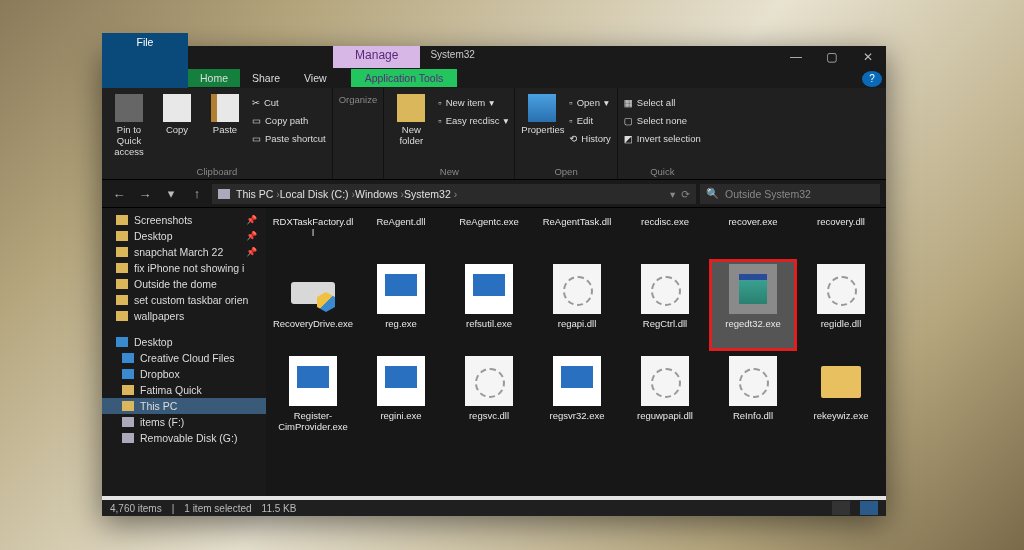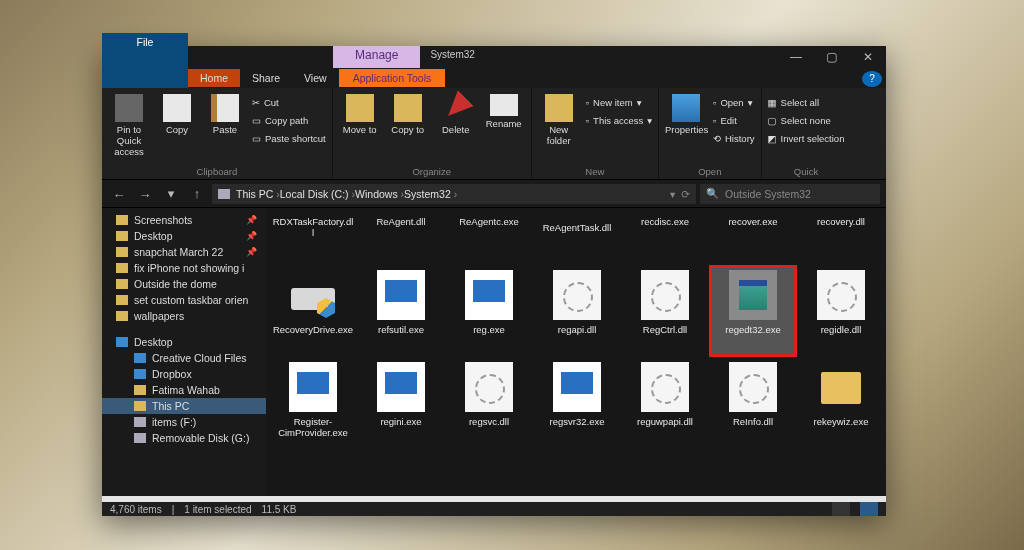--- a/index.html
+++ b/index.html
@@ -18,23 +18,23 @@
   .titlebar .tabstrip { display: flex; align-items: center; gap: 4px; padding-left: 6px; }
   .tab-icon { width: 10px; height: 12px; background: #d9b75a; }
   .tab-check { width: 10px; height: 12px; background: #fff; border: 1px solid #d05a5a; }
   .titlebar .manage { background: #d7b7e6; color: #5a2a7a; padding: 2px 22px; margin-left: 178px; font-size: 12px; }
   .titlebar .loc { padding: 3px 10px; color: #ccc; }
   .titlebar .spacer { flex: 1; }
   .winbtn { width: 36px; display: flex; align-items: center; justify-content: center; color: #bbb; font-size: 12px; }
   
   .menurow { height: 20px; display: flex; align-items: center; font-size: 10.5px; background: #1a1a1a; }
   .menurow .item { padding: 3px 12px; color: #ddd; }
-  .menurow .item.active { background: #c2410c; }
+  .menurow .item.active { background: #15803d; }
   .menurow .file { background: #0a4a7a; color: #fff; padding: 3px 14px; }
-  .menurow .app { background: #f97316; color: #5a2a7a; padding: 3px 14px; margin-left: 0; }
+  .menurow .app { background: #22c55e; color: #5a2a7a; padding: 3px 14px; margin-left: 12px; }
   .menurow .help { margin-left: auto; width: 20px; text-align: center; background: #0a6ab8; color: #fff; border-radius: 50%; height: 16px; line-height: 16px; margin-top: 2px; margin-right: 4px; font-size: 10px;}
   
   .ribbon { height: 92px; background: #202020; display: flex; border-bottom: 1px solid #000; font-size: 10px; }
   .rgroup { border-right: 1px solid #111; padding: 4px 6px 0 6px; display: flex; flex-direction: column; }
   .rgroup .body { flex: 1; display: flex; align-items: flex-start; gap: 6px; }
   .rgroup .lbl { text-align: center; color: #888; font-size: 9.5px; padding: 2px 0; }
   .rbtn-lg { width: 42px; text-align: center; color: #ddd; }
   .rbtn-lg .ico { width: 28px; height: 28px; margin: 2px auto; }
   .rbtn-lg .t { font-size: 9.5px; line-height: 11px; margin-top: 2px; }
   .rbtn-mini { display: flex; align-items: center; gap: 4px; color: #ddd; font-size: 9.5px; white-space: nowrap; height: 16px; }
@@ -49,21 +49,21 @@
   .navbtn { width: 22px; height: 22px; display: flex; align-items: center; justify-content: center; color: #bbb; font-size: 13px; }
   .addrbox { flex: 1; height: 20px; background: #2a2a2a; display: flex; align-items: center; font-size: 10.5px; color: #e0e0e0; padding: 0 6px; }
   .addrbox .crumb::after { content: " › "; color: #888; }
   .addrbox .crumb:last-child::after { content: ""; }
   .searchbox { width: 180px; height: 20px; background: #2a2a2a; display: flex; align-items: center; font-size: 10.5px; color: #888; padding: 0 6px; gap: 6px; }
   
   .bodyrow { flex: 1; display: flex; min-height: 0; }
   .sidebar { width: 164px; background: #1a1a1a; overflow: hidden; font-size: 10.5px; padding: 4px 0; }
   .sbitem { display: flex; align-items: center; gap: 6px; padding: 2px 8px 2px 14px; color: #ddd; white-space: nowrap; overflow: hidden; }
   .sbitem.sel { background: #3a5a7a; }
-  .sbitem.sub { padding-left: 32px; text-align: right; }
+  .sbitem.sub { padding-left: 20px; text-align: right; }
   .sbitem .pin { margin-left: auto; font-size: 9px; color: #888; }
   .sbico { width: 12px; height: 10px; background: #d9b75a; flex-shrink: 0; }
   .sbico.blue { background: #3a8ad0; }
   .sbico.drive { background: #aab; }
   .content { flex: 1; background: #171717; overflow: hidden; position: relative; }
   .grid { display: grid; grid-template-columns: repeat(7, 86px); gap: 2px 2px; padding: 4px 0 0 4px; }
   .file { width: 86px; height: 90px; display: flex; flex-direction: column; align-items: center; justify-content: flex-start; padding-top: 4px; }
   .file .thumb { width: 48px; height: 50px; background: #fff; margin-bottom: 4px; position: relative; }
   .file .thumb.dll { background: #f5f5f5; }
   .file .thumb.dll::after { content:""; position:absolute; left:10px; top:12px; width:26px; height:26px; border:2px dashed #999; border-radius:50%; }
@@ -72,21 +72,21 @@
   .file .thumb.special { background:#8a8a8a; display:flex; align-items:center; justify-content:center; }
   .file .thumb.special::before { content:""; width:28px; height:24px; background:linear-gradient(#3aa090,#2a8070); border-top:6px solid #2a4a9a;}
   .file .thumb.folder { background: transparent; }
   .file .thumb.folder::before { content:""; position:absolute; left:4px; top:10px; width:40px; height:32px; background:#e8c060; border-radius:2px; }
   .file .thumb.recovdrv { background: transparent; }
   .file .thumb.recovdrv::before { content:""; position:absolute; left:2px; top:18px; width:44px; height:22px; background:#d8d8d8; border-radius:3px;}
   .file.sel { background: #555; }
   .file.hl { outline: 3px solid #e02020; outline-offset: -2px; }
   .file .name { font-size: 9.5px; color: #e8e8e8; text-align: center; line-height: 11px; max-width: 82px; word-break: break-word; }
   
-  .status { height: 20px; background: #1f1f1f; border-top: 6px solid #e5e5e5; display: flex; align-items: center; font-size: 10px; color: #bbb; padding: 0 8px; gap: 10px; }
+  .status { height: 20px; background: #1f1f1f; border-top: 4px solid #e5e5e5; display: flex; align-items: center; font-size: 10px; color: #bbb; padding: 0 8px; gap: 10px; }
   .status .spacer { flex: 1; }
   .status .viewbtn { width: 18px; height: 14px; background: #333; }
 </style>
 </head>
 <body>
 
 <div class="window">
 
   <div class="titlebar">
     <div class="tabstrip">
@@ -129,49 +129,31 @@
           </div>
         <div class="minicol">
           <div class="rbtn-mini">✂ <span>Cut</span></div>
           <div class="rbtn-mini">▭ <span>Copy path</span></div>
           <div class="rbtn-mini">▭ <span>Paste shortcut</span></div>
         </div>
       </div>
       <div class="lbl">Clipboard</div>
     </div>
     <div class="rgroup">
-      <div class="body">
-        <div class="rbtn-lg">
-            <div class="ico ico-folder"></div>
-            <div class="t">Move to</div>
-          </div>
-        <div class="rbtn-lg">
-            <div class="ico ico-folder"></div>
-            <div class="t">Copy to</div>
-          </div>
-        <div class="rbtn-lg">
-            <div class="ico ico-red" style="clip-path:polygon(10% 0,90% 0,50% 90%,50% 90%);transform:rotate(45deg)"></div>
-            <div class="t">Delete</div>
-          </div>
-        <div class="rbtn-lg">
-            <div class="ico ico-paper" style="height:22px"></div>
-            <div class="t">Rename</div>
-          </div>
-      </div>
       <div class="lbl">Organize</div>
     </div>
     <div class="rgroup">
       <div class="body">
         <div class="rbtn-lg">
             <div class="ico ico-folder"></div>
             <div class="t">New folder</div>
           </div>
         <div class="minicol">
           <div class="rbtn-mini">▫ <span>New item</span> ▾</div>
-          <div class="rbtn-mini">▫ <span>This access</span> ▾</div>
+          <div class="rbtn-mini">▫ <span>Easy recdisc</span> ▾</div>
         </div>
       </div>
       <div class="lbl">New</div>
     </div>
     <div class="rgroup">
       <div class="body">
         <div class="rbtn-lg">
             <div class="ico ico-check"></div>
             <div class="t">Properties</div>
           </div>
@@ -255,21 +237,21 @@
         <div class="sbitem sub">
           <span class="sbico blue"></span>
           <span>Creative Cloud Files</span>
         </div>
         <div class="sbitem sub">
           <span class="sbico blue"></span>
           <span>Dropbox</span>
         </div>
         <div class="sbitem sub">
           <span class="sbico"></span>
-          <span>Fatima Wahab</span>
+          <span>Fatima Quick</span>
         </div>
         <div class="sbitem sub sel">
           <span class="sbico"></span>
           <span>This PC</span>
         </div>
         <div class="sbitem sub">
           <span class="sbico drive"></span>
           <span>items (F:)</span>
         </div>
         <div class="sbitem sub">
@@ -281,43 +263,43 @@
       <div class="grid" id="grid">
           <div class="file" style="height: 46px;">
             <div class="name">RDXTaskFactory.dll</div>
           </div>
           <div class="file" style="height: 46px;">
             <div class="name">ReAgent.dll</div>
           </div>
           <div class="file" style="height: 46px; align-items: center;">
             <div class="name">ReAgentc.exe</div>
           </div>
-          <div class="file" style="height: 46px; margin-top: 6px;">
+          <div class="file" style="height: 46px;">
             <div class="name">ReAgentTask.dll</div>
           </div>
           <div class="file" style="height: 46px;">
             <div class="name">recdisc.exe</div>
           </div>
           <div class="file" style="height: 46px;">
             <div class="name">recover.exe</div>
           </div>
           <div class="file" style="height: 46px;">
             <div class="name">recovery.dll</div>
           </div>
           <div class="file">
             <div class="thumb recovdrv exeadmin"></div>
             <div class="name">RecoveryDrive.exe</div>
           </div>
           <div class="file">
             <div class="thumb exe"></div>
+            <div class="name">reg.exe</div>
+          </div>
+          <div class="file">
+            <div class="thumb exe"></div>
             <div class="name">refsutil.exe</div>
-          </div>
-          <div class="file">
-            <div class="thumb exe"></div>
-            <div class="name">reg.exe</div>
           </div>
           <div class="file">
             <div class="thumb dll"></div>
             <div class="name">regapi.dll</div>
           </div>
           <div class="file">
             <div class="thumb dll"></div>
             <div class="name">RegCtrl.dll</div>
           </div>
           <div class="file sel hl">

